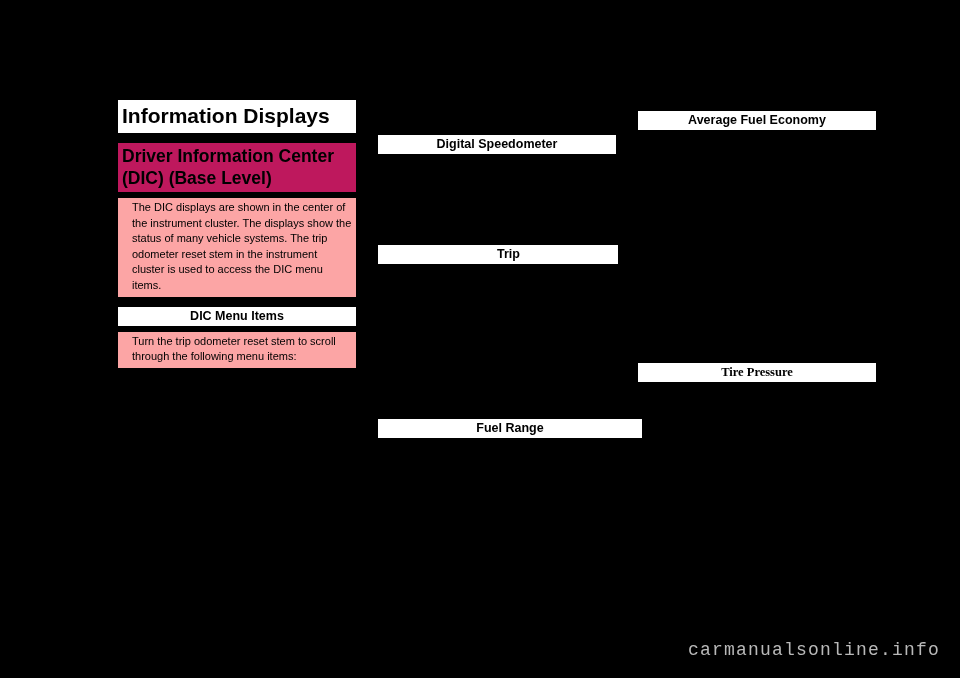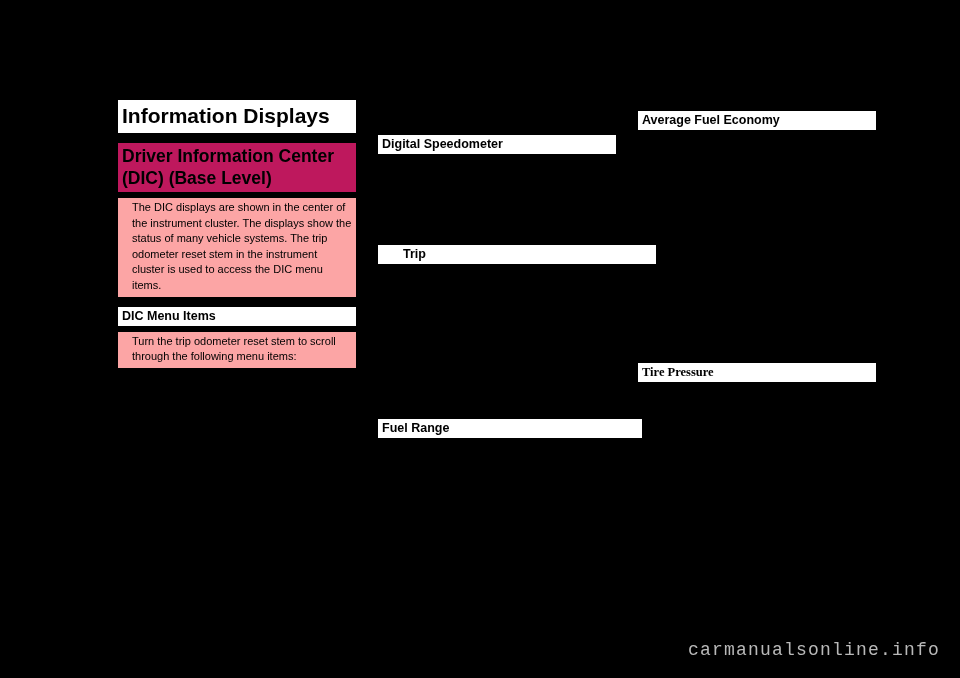--- a/index.html
+++ b/index.html
@@ -50,20 +50,21 @@
     box-sizing: border-box;
   }
   .h3-block {
     background: #ffffff;
     color: #000000;
     font-weight: bold;
     font-size: 12.5px;
     line-height: 15px;
     padding: 2px 4px 2px 4px;
     box-sizing: border-box;
+    text-align: center;
   }
   .body-block {
     background: #fca5a5;
     color: #000000;
     font-size: 11px;
     line-height: 15.6px;
     padding: 2px 4px 3px 14px;
     box-sizing: border-box;
     white-space: pre-line;
   }
@@ -108,21 +109,21 @@
     <div class="h3-block">DIC Menu Items</div>
 
     <div class="spacer-6"></div>
 
     <div class="body-block">Turn the trip odometer reset stem to scroll through the following menu items:</div>
   </div>
 
   <div class="col col-mid">
     <div class="h3-block abs" style="left:0; top:135px; width:238px;">Digital Speedometer</div>
 
-    <div class="h3-block abs" style="left:0; top:245px; width:278px;padding-left:25px;">Trip</div>
+    <div class="h3-block abs" style="left:0; top:245px; width:240px;padding-left:25px;">Trip</div>
 
     <div class="h3-block abs" style="left:0; top:419px; width:264px;">Fuel Range</div>
   </div>
 
   <div class="col col-right">
     <div class="h3-block abs" style="left:0; top:111px; width:238px;">Average Fuel Economy</div>
 
     <div class="h3-block abs" style="left:0; top:363px; width:238px;font-family:Liberation Serif, serif;">Tire Pressure</div>
   </div>
 

